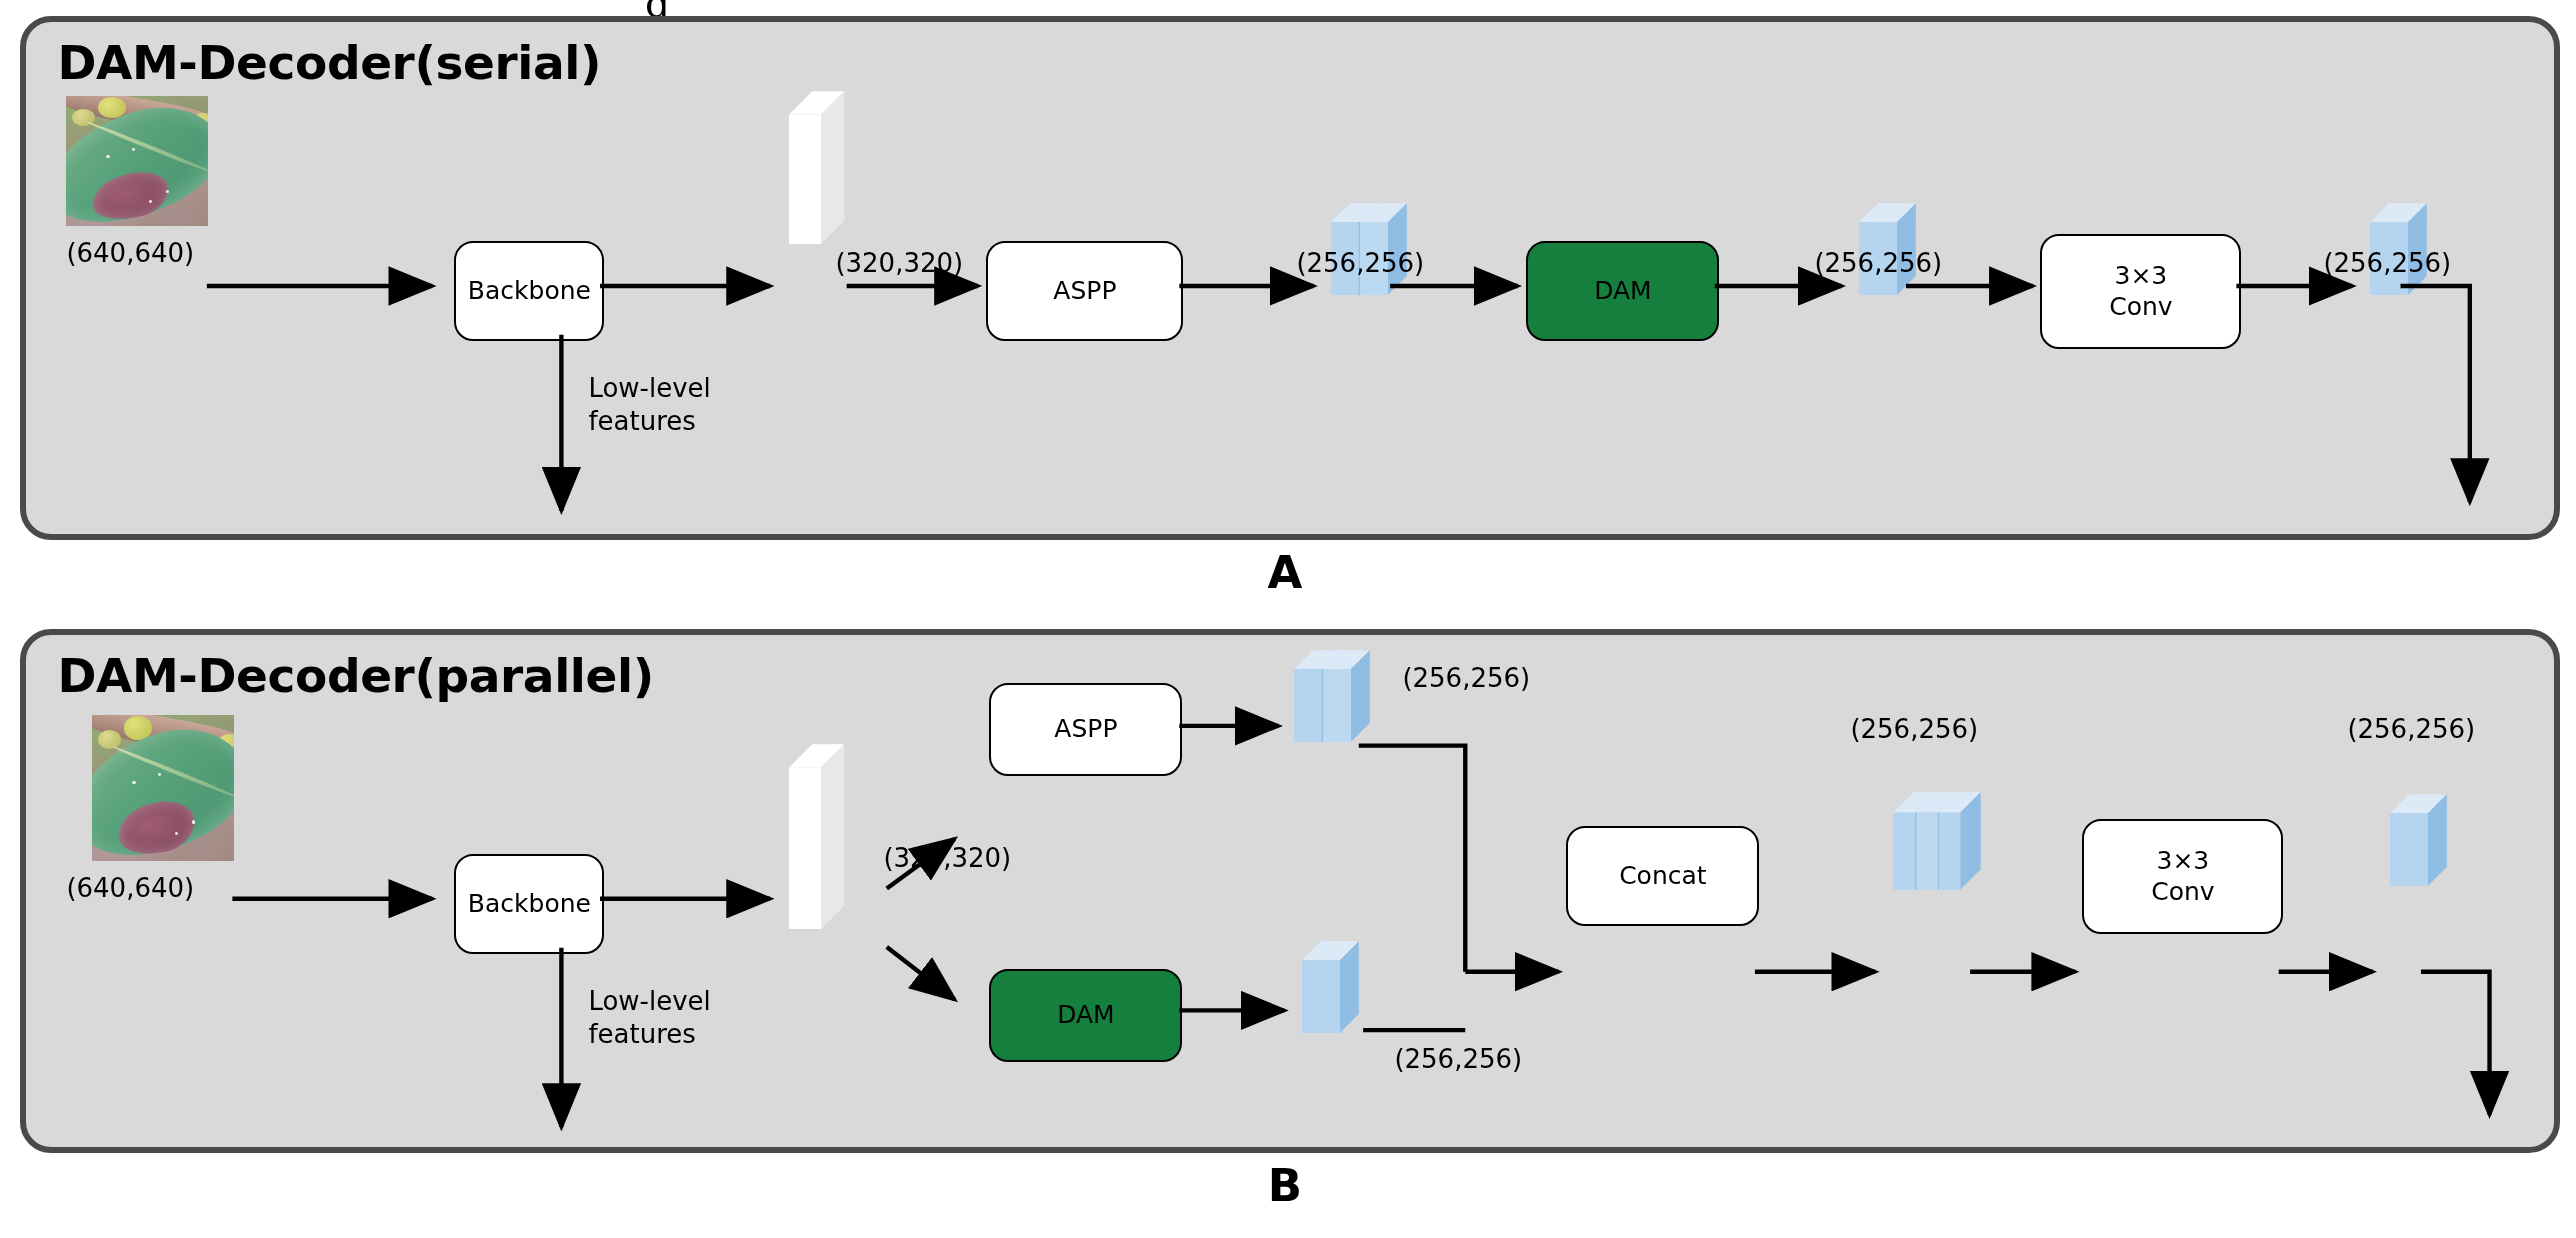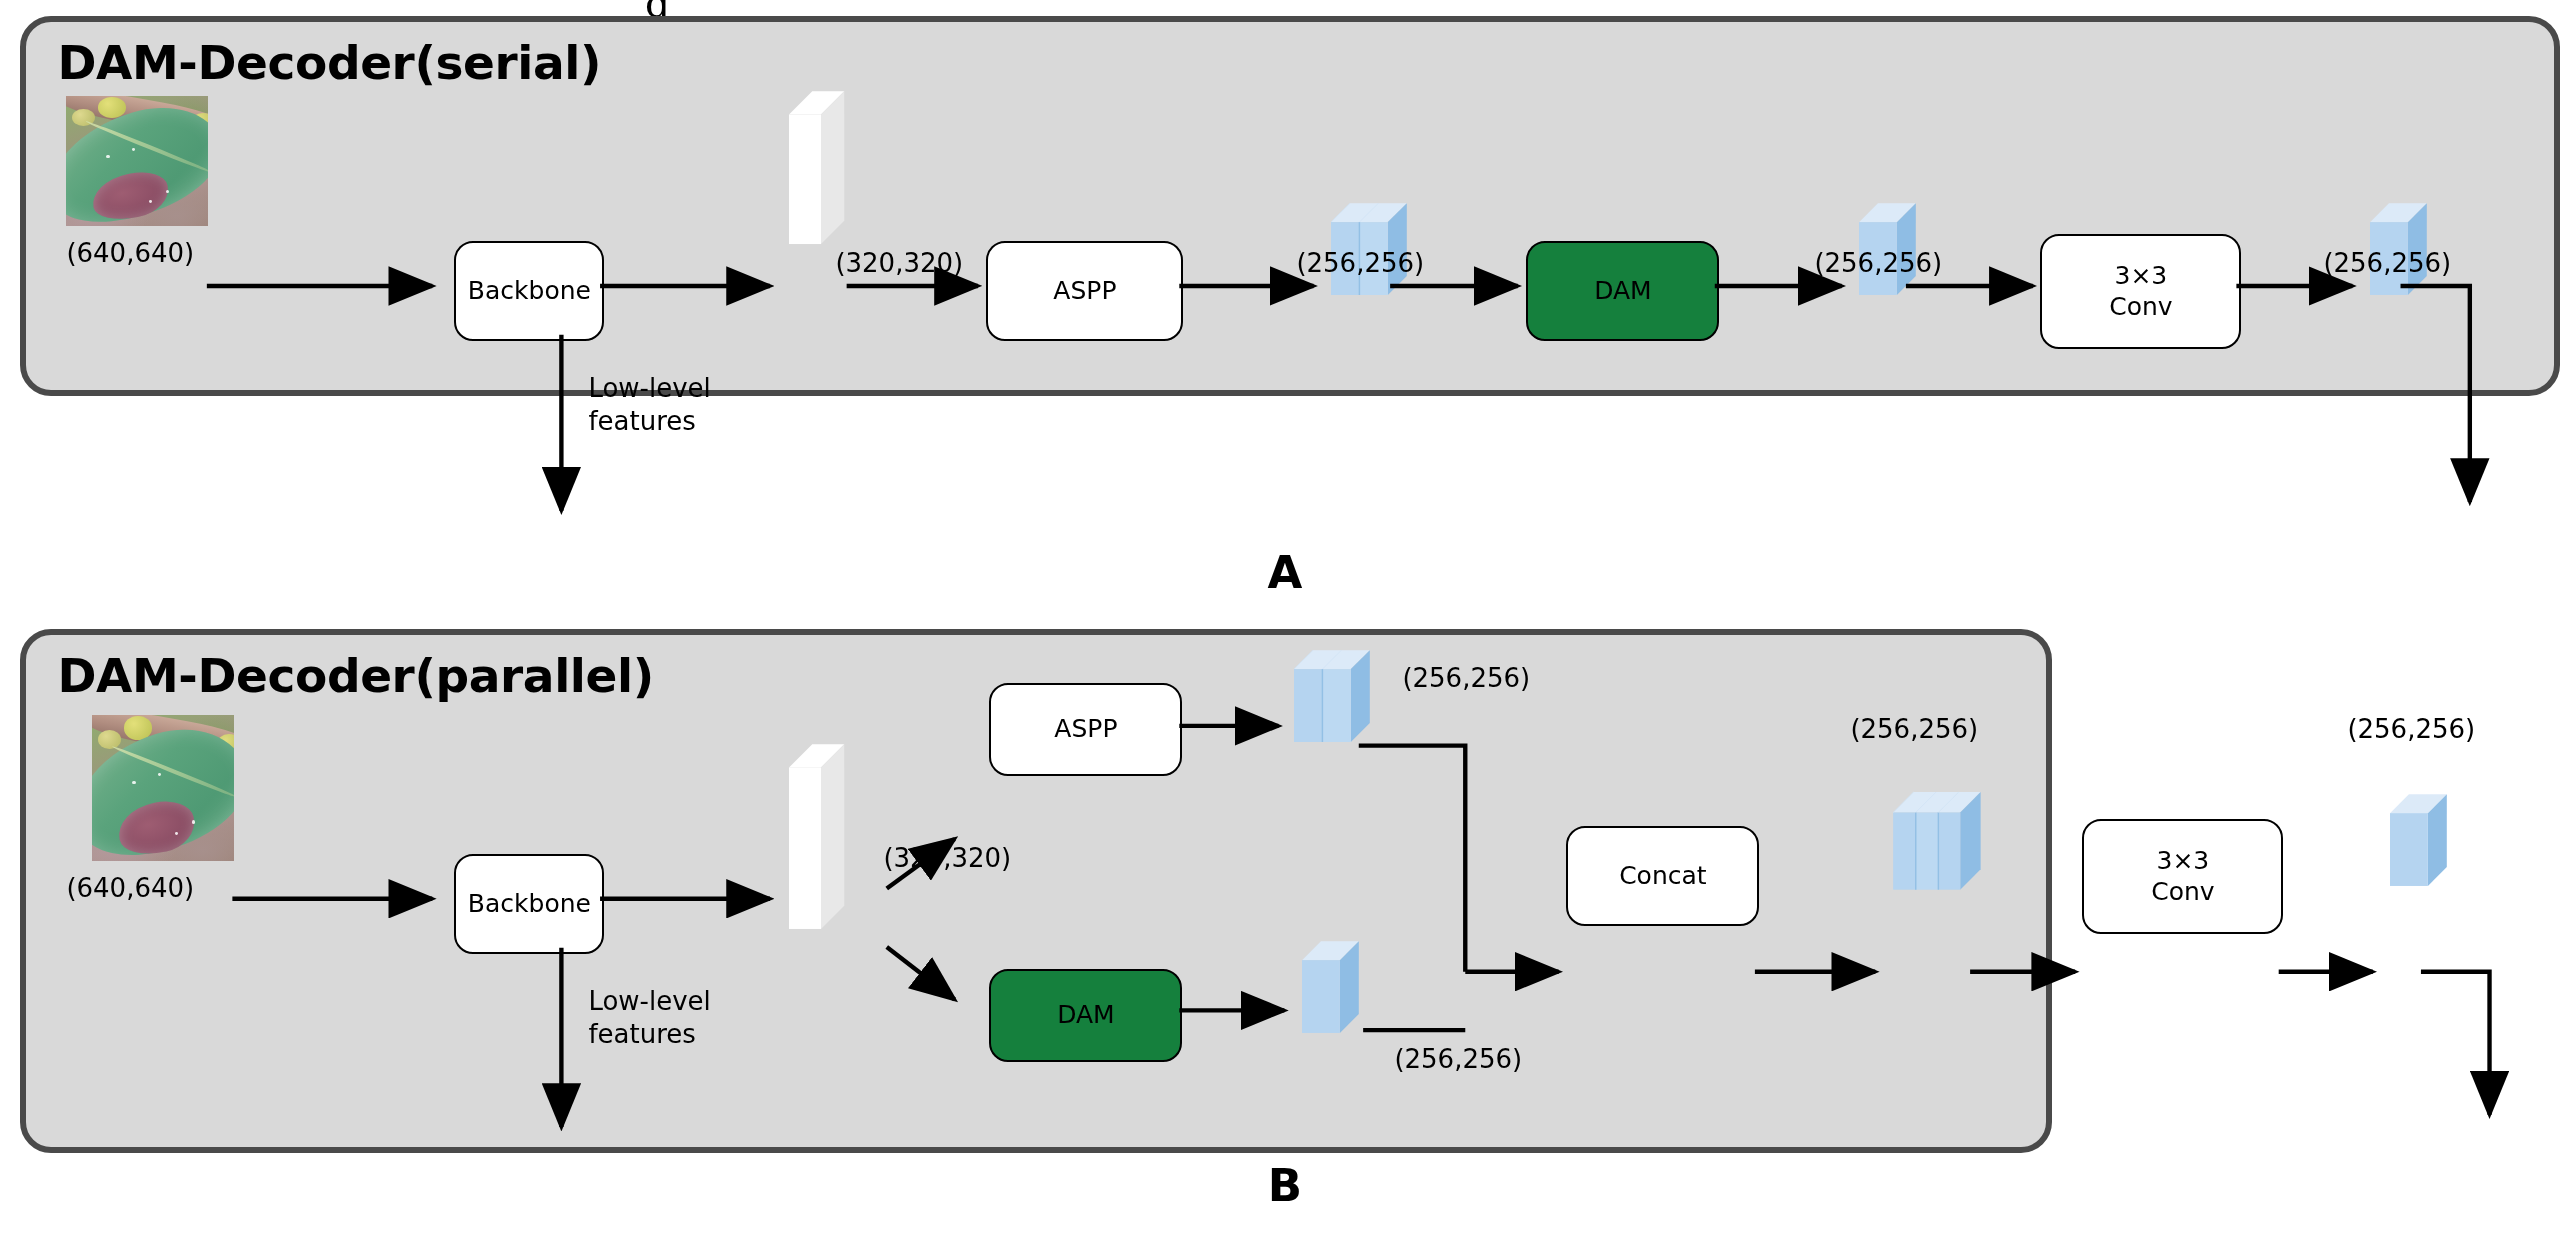--- a/index.html
+++ b/index.html
@@ -8,22 +8,22 @@
 
   .stage{position:absolute;left:0;top:0;width:2576px;height:1238px;}
 
   
   .top-clip{position:absolute;left:645px;top:-19px;font-size:39px;color:#000;
             font-family:"DejaVu Serif","Liberation Serif",serif;}
 
   
   .panel{position:absolute;background:#d9d9d9;border:6.6px solid #4a4a4a;
          border-radius:31px;box-sizing:border-box;}
-  #panel-a{left:20.4px;top:16px;width:2540px;height:380px;}
-  #panel-b{left:20.4px;top:629px;width:2032px;height:524px;}
+  #panel-a{left:20.4px;top:16px;width:2540px;height:524px;}
+  #panel-b{left:20.4px;top:629px;width:2540px;height:524px;}
 
   .panel-title{position:absolute;font-weight:bold;font-size:47px;color:#000;
                white-space:nowrap;letter-spacing:-0.4px;
                font-family:"DejaVu Sans","Liberation Sans",sans-serif;}
 
   .panel-letter{position:absolute;font-weight:bold;font-size:45px;color:#000;
                 text-align:center;width:88px;}
 
   
   .node{position:absolute;box-sizing:border-box;border:2.9px solid #000;

